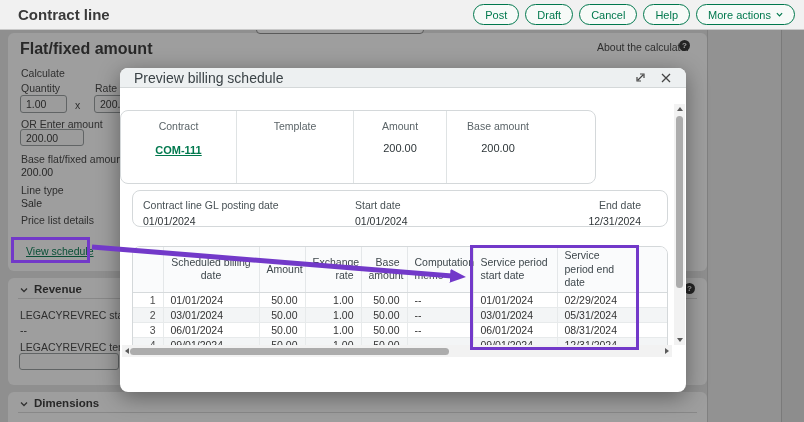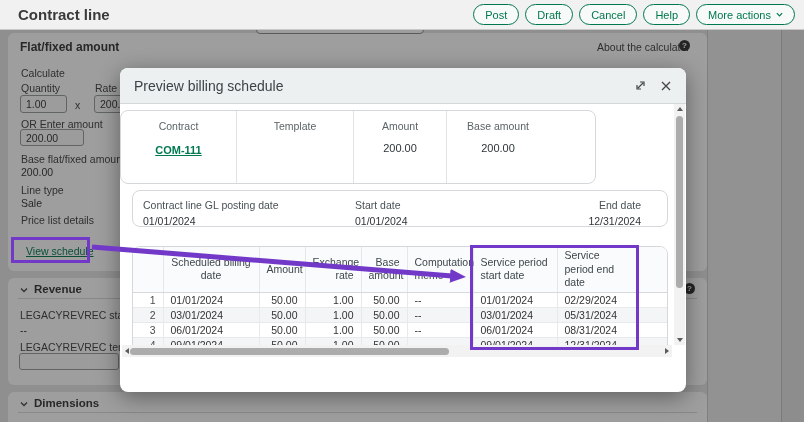--- a/index.html
+++ b/index.html
@@ -28,21 +28,21 @@
 
   
   .topbar{position:absolute;left:0;top:0;width:804px;height:30px;background:#f1f1f1;border-bottom:1px solid #c9c9c9;display:flex;align-items:center;z-index:50}
   .topbar h1{font-size:15px;font-weight:bold;color:#3a3a3a;margin-left:18px}
   .btns{margin-left:auto;margin-right:9px;display:flex;gap:6px;align-items:center}
   .btn{height:21px;border:1.5px solid #00784D;border-radius:11px;background:#f7faf8;color:#00784D;font-size:11px;display:flex;align-items:center;padding:0 11px;gap:5px;cursor:pointer;white-space:nowrap}
   .btn .bchev{width:7px;height:7px}
 
   
   .modal{position:absolute;left:120px;top:68px;width:566px;height:324px;background:#fff;border-radius:8px;box-shadow:0 5px 22px rgba(0,0,0,.4);z-index:60;overflow:hidden}
-  .mtitle{height:36px;background:#edf0f1;border-bottom:1px solid #d4d8d9;display:flex;align-items:center;padding:0 14px}
+  .mtitle{height:20px;background:#edf0f1;border-bottom:1px solid #d4d8d9;display:flex;align-items:center;padding:0 14px}
   .mtitle .t{font-size:14px;color:#3b4347}
   .micons{margin-left:auto;display:flex;gap:13px;align-items:center}
   .micons svg{cursor:pointer}
   .card{position:absolute;border:1px solid #d4d8da;border-radius:8px;background:#fff}
   .card1{left:0;top:42px;width:476px;height:74px;display:flex}
   .sumcell{padding-top:9px;text-align:center}
   .sc1{width:116px;border-right:1px solid #dfe3e4}
   .sc2{width:117px;border-right:1px solid #dfe3e4}
   .sc3{width:93px;border-right:1px solid #dfe3e4}
   .sc4{width:102px}
@@ -83,21 +83,21 @@
   <div class="content">
     <div class="rightcol"></div>
     <div class="farstrip"></div>
 
     <div class="panel" style="left:8px;top:33px;width:699px;height:238px"></div>
     <div class="ddrem">
       <svg class="dchev" viewBox="0 0 8 8">
           <polyline points="1,2.5 4,5.5 7,2.5" fill="none" stroke="#555" stroke-width="1.3"></polyline>
         </svg>
     </div>
-    <div class="sec-title" style="left:20px;top:40px;font-size:12px">Flat/fixed amount</div>
+    <div class="sec-title" style="left:20px;top:40px;font-size:16px">Flat/fixed amount</div>
     <div class="lbl" style="left:597px;top:41px">About the calculator</div>
     <div class="qmark" style="left:679px;top:40px">?</div>
 
     <div class="lbl" style="left:21px;top:67px">Calculate</div>
     <div class="lbl" style="left:21px;top:82px">Quantity</div>
     <input class="field" style="left: 20px; top: 95px; width: 47px; height: 18px;" value="1.00">
     <div class="lbl" style="left:75px;top:99px">x</div>
     <div class="lbl" style="left:95px;top:82px">Rate</div>
     <input class="field" style="left: 94px; top: 95px; width: 54px; height: 18px;" value="200.00">
     <div class="lbl" style="left:21px;top:118px">OR Enter amount</div>

